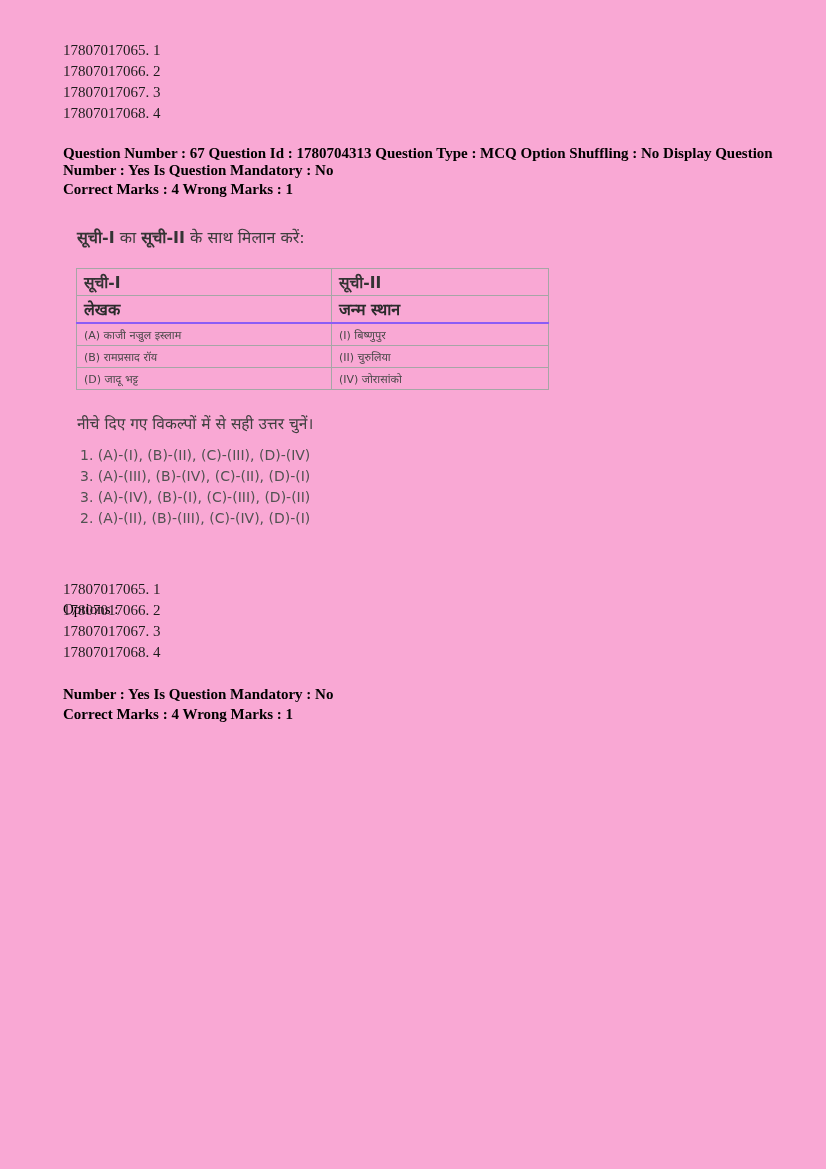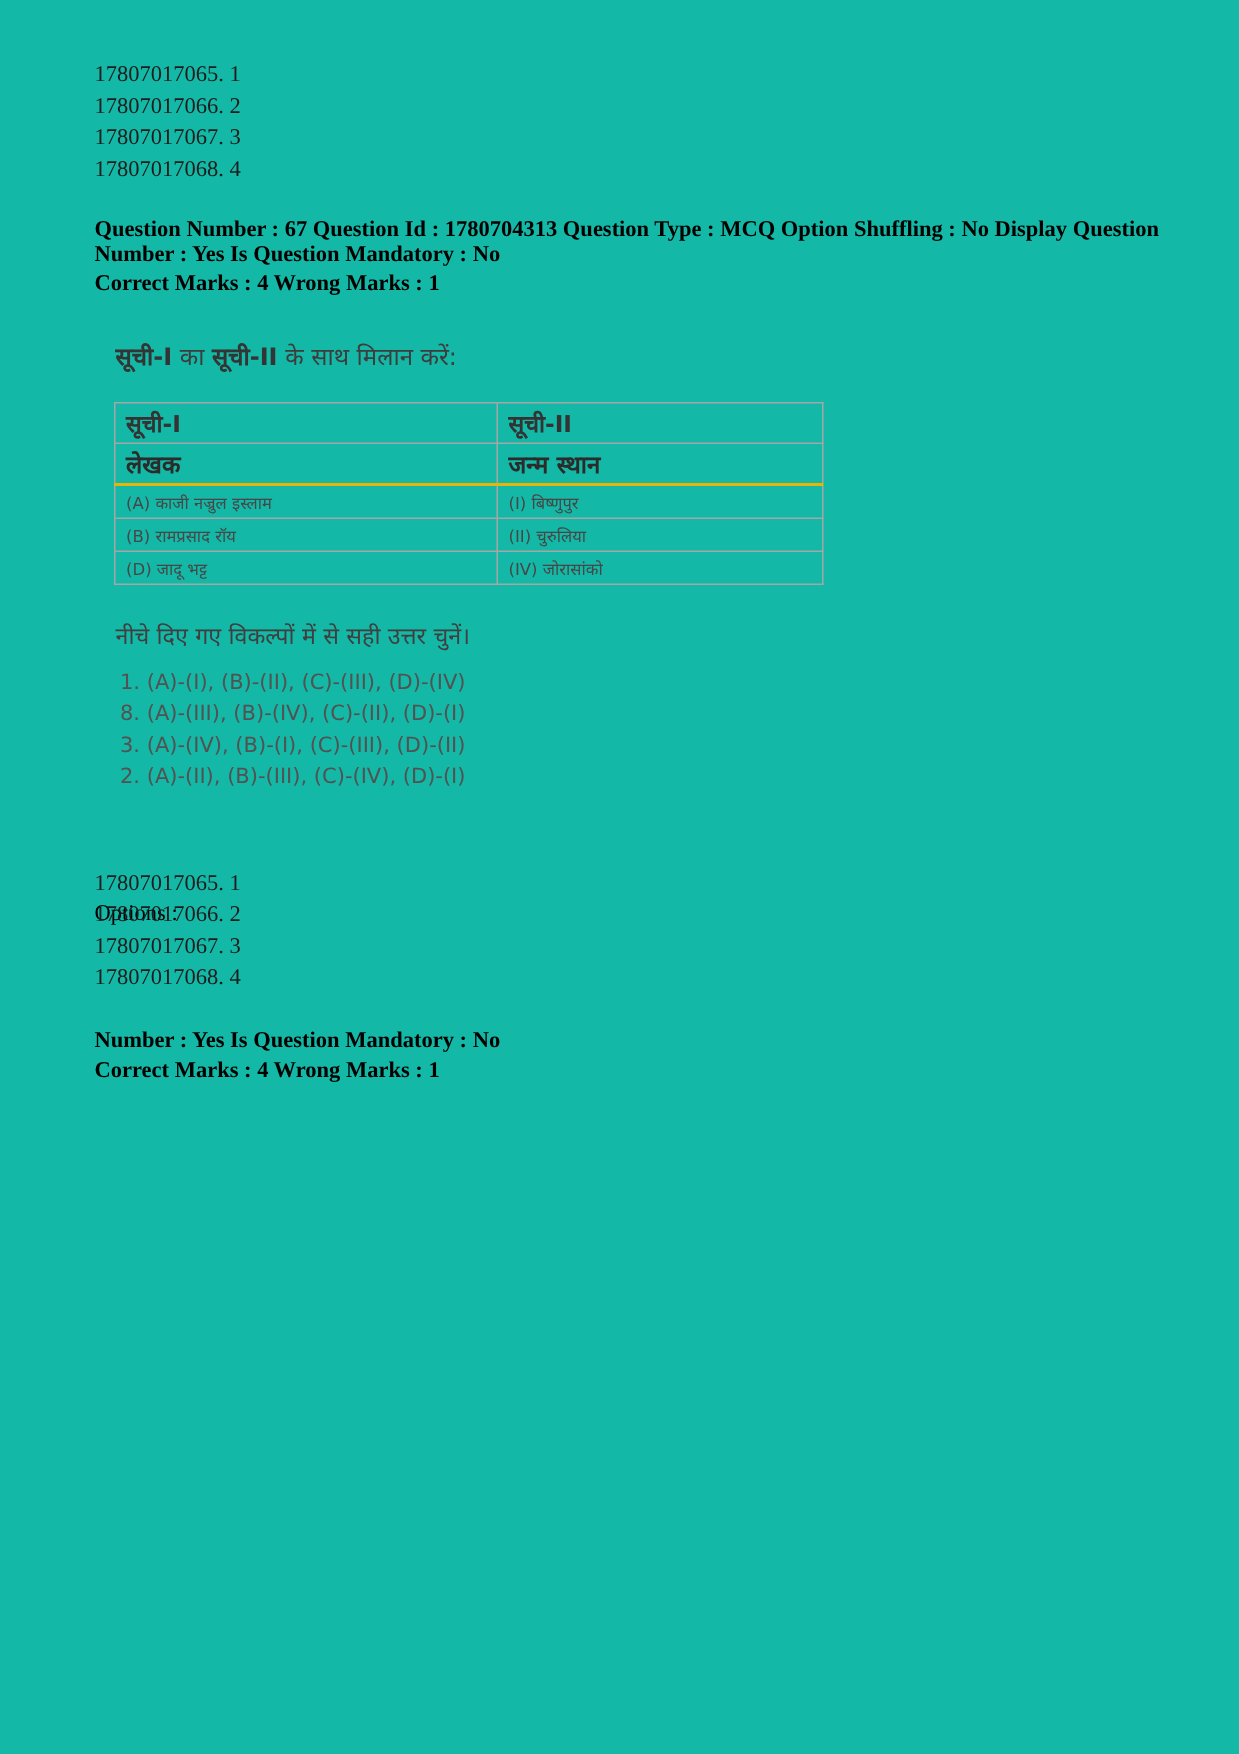--- a/index.html
+++ b/index.html
@@ -1,20 +1,20 @@
 <!DOCTYPE html>
 <html><head>
 <meta charset="utf-8">
 <style>
   * { margin:0; padding:0; box-sizing:border-box; }
   html,body { background:#ffffff; }
   .page {
     position:relative;
     width:826px; height:1169px;
-    background:#14b8a6;
+    background:#f9a8d4;
     overflow:hidden;
     font-family:"Liberation Serif", serif;
   }
 
   
   .id-list { position:absolute; left:63px; font-size:15px; color:#1c1c1c; }
   .id-list .line { height:21px; line-height:21px; white-space:pre; }
 
   
   .meta { position:absolute; left:63px; width:700px; font-weight:bold; font-size:15px; color:#000000; }
@@ -35,21 +35,21 @@
     font-family:"DejaVu Sans", sans-serif;
   }
   table.match-table td {
     border:1px solid #a6a6a6;
     padding:2px 7px;
     vertical-align:middle;
     color:#474747;
     font-size:11px;
   }
   tr.hrow1 td { font-weight:bold; font-size:15.5px; color:#333333; height:27px; }
-  tr.hrow2 td { font-weight:bold; font-size:16px;  color:#2b2b2b; height:24px; border-bottom:2px solid #eab308; }
+  tr.hrow2 td { font-weight:bold; font-size:16px;  color:#2b2b2b; height:24px; border-bottom:2px solid #8b5cf6; }
   tr.drow td  { height:22px; }
 
   .img-instruction { position:absolute; left:77px; top:414px; font-size:15.5px; color:#3f3f3f; line-height:20px; white-space:nowrap; }
 
   .img-options { position:absolute; left:80px; top:445px; font-size:14px; color:#525252; }
   .img-options .oline { height:21px; line-height:21px; white-space:pre; }
 </style>
 </head>
 <body>
 
@@ -98,21 +98,21 @@
       <td>(D) जादू भट्ट</td>
       <td>(IV) जोरासांको</td>
     </tr>
   </tbody>
     </table>
 
   <div class="img-instruction q-img-text">नीचे दिए गए विकल्पों में से सही उत्तर चुनें।</div>
 
   <div class="img-options q-img-text">
     <div class="oline">1. (A)-(I), (B)-(II), (C)-(III), (D)-(IV)</div>
-    <div class="oline">8. (A)-(III), (B)-(IV), (C)-(II), (D)-(I)</div>
+    <div class="oline">3. (A)-(III), (B)-(IV), (C)-(II), (D)-(I)</div>
     <div class="oline">3. (A)-(IV), (B)-(I), (C)-(III), (D)-(II)</div>
     <div class="oline">2. (A)-(II), (B)-(III), (C)-(IV), (D)-(I)</div>
   </div>
 
   <div class="options-label">Options :</div>
 
   <div class="id-list" style="top:579px">
     <div class="line">17807017065. 1</div>
     <div class="line">17807017066. 2</div>
     <div class="line">17807017067. 3</div>

